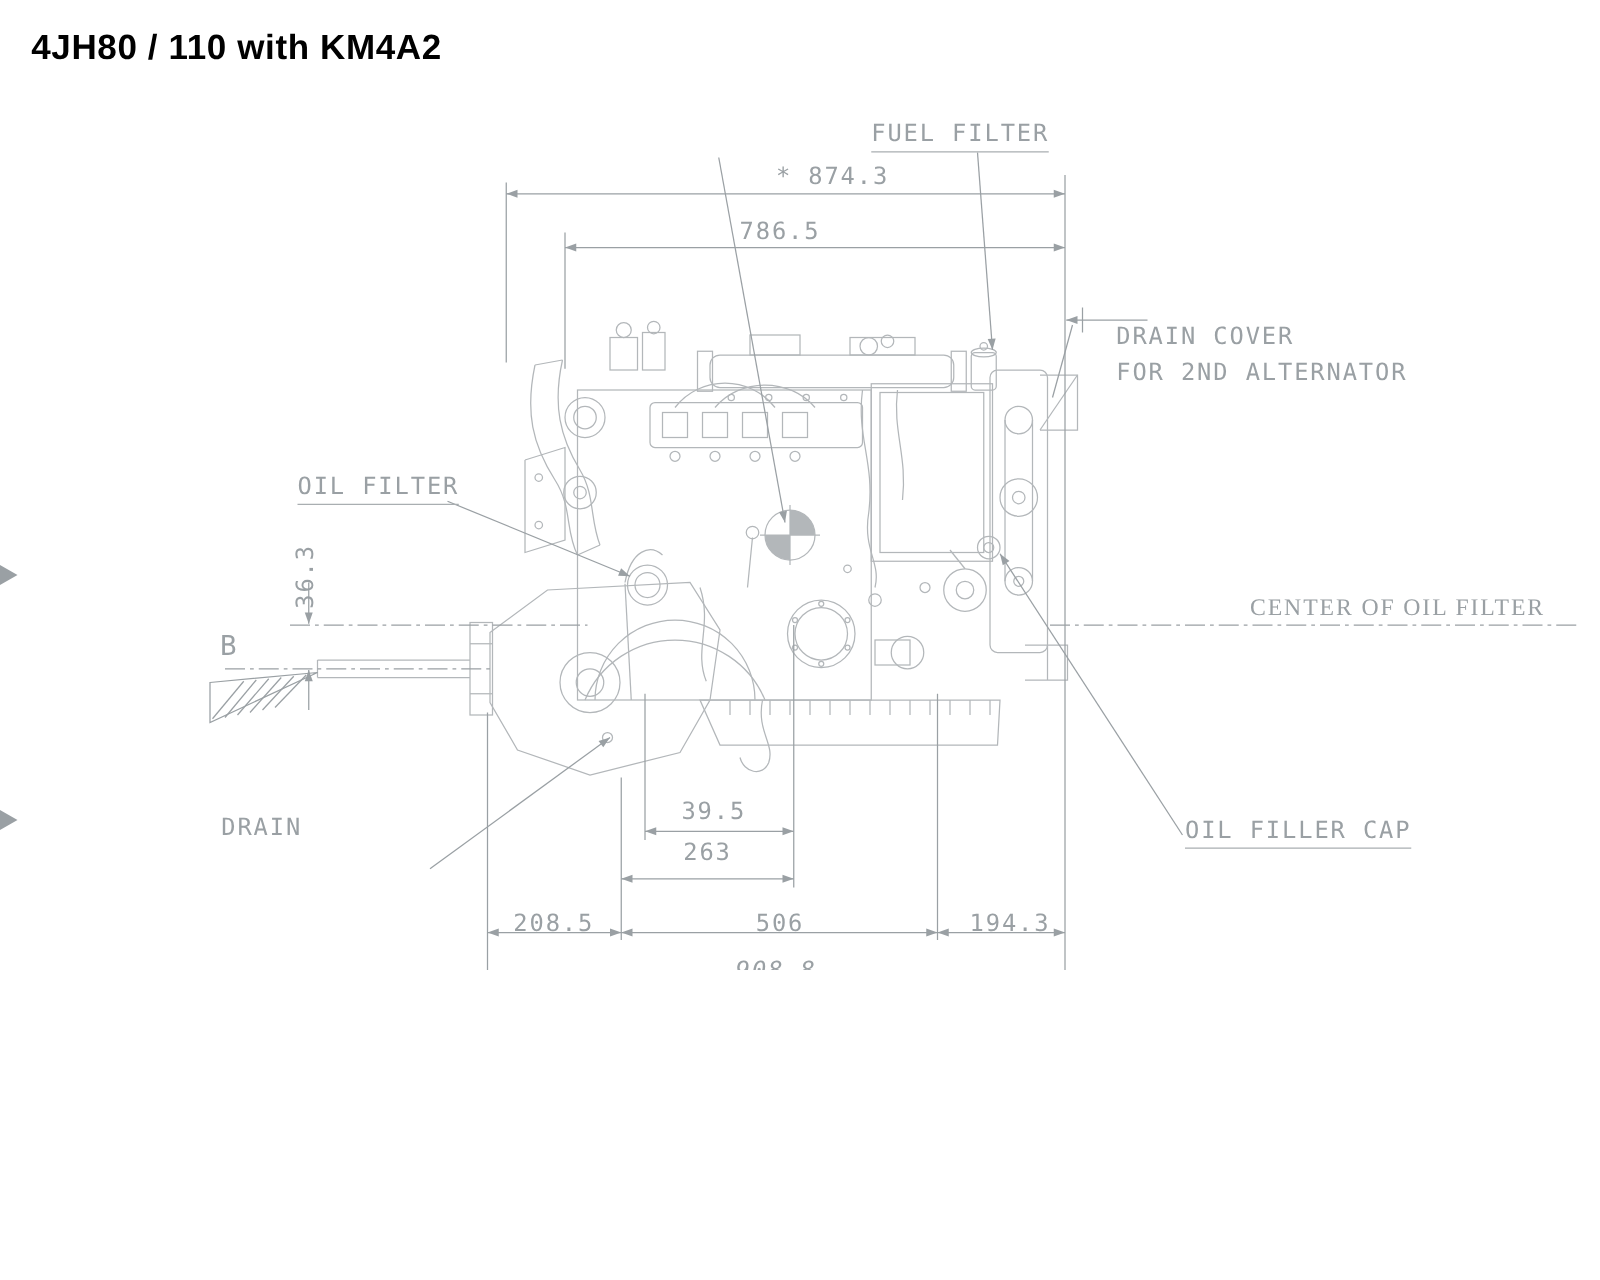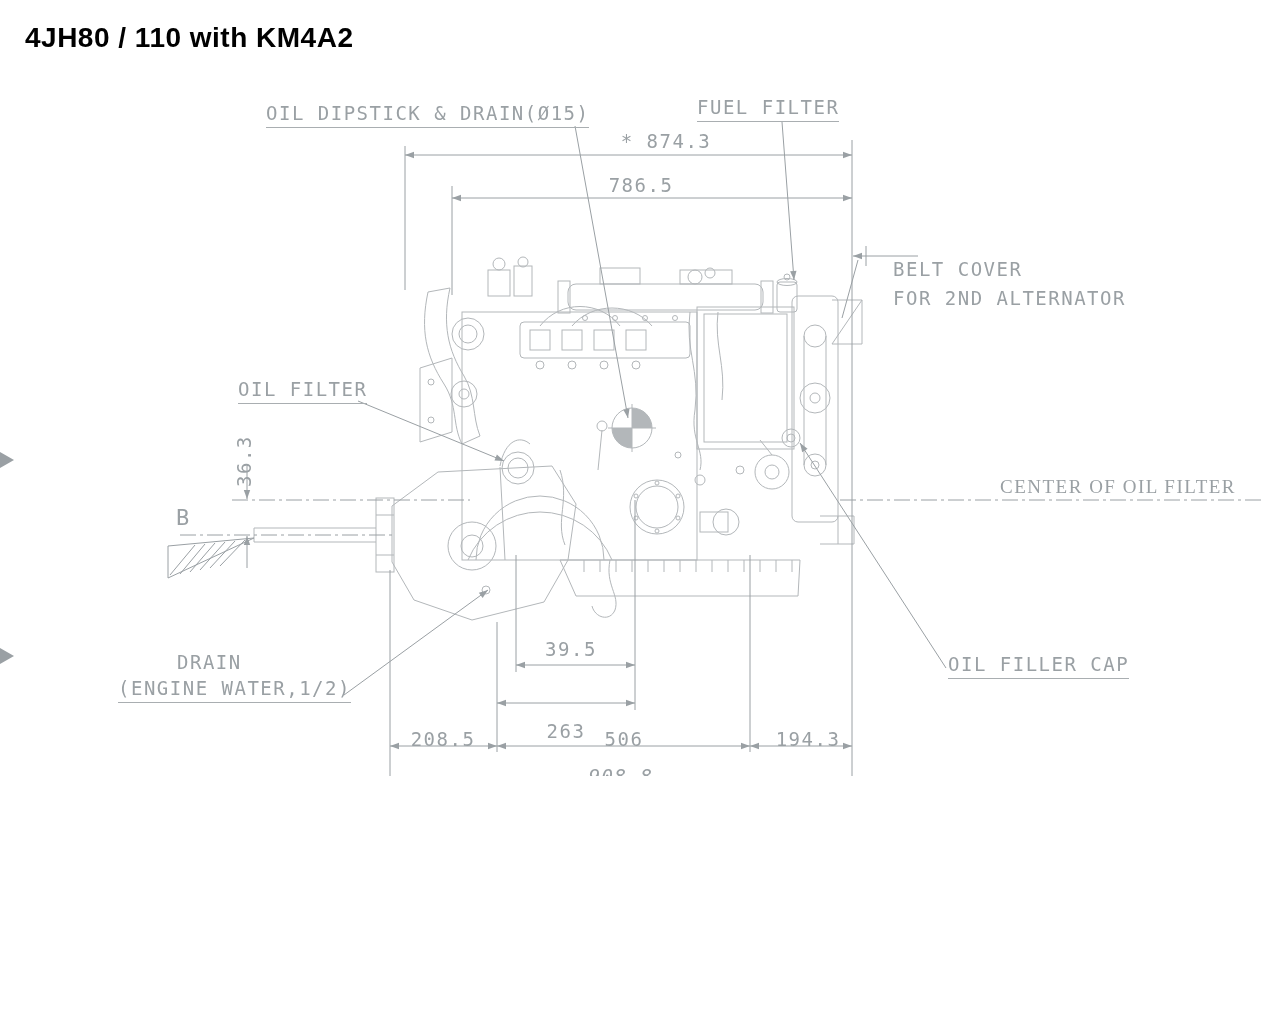--- a/index.html
+++ b/index.html
@@ -215,41 +215,39 @@
         <line x1="220" y1="566" x2="245" y2="540"></line>
     </g>
     <g fill="#9aa0a4" stroke="none">
       <polygon points="0,452 14,460 0,468"></polygon>
       <polygon points="0,648 14,656 0,664"></polygon>
     </g>
   </svg>
 
   <div class="page-title">4JH80 / 110 with KM4A2</div>
 
-  <div class="t u" style="left:266px;top:103px;">OIL DIPSTICK &amp; DRAIN(Ø15)</div>
   <div class="t u" style="left:697px;top:97px;">FUEL FILTER</div>
 
   <div class="t c" style="left:620px;top:131px;margin-left:46px;">* 874.3</div>
-  <div class="t c" style="left:641px;top:175px;">786.5</div>
+  <div class="t c" style="left:624px;top:175px;">786.5</div>
 
   <div class="t" style="left:893px;top:231px;"></div>
 
-  <div class="t" style="left:893px;top:259px;">BELT COVER</div>
+  <div class="t" style="left:893px;top:259px;">DRAIN COVER</div>
   <div class="t" style="left:893px;top:288px;">FOR 2ND ALTERNATOR</div>
 
   <div class="t u" style="left:238px;top:379px;">OIL FILTER</div>
   <div class="t vert" style="left:234px;top:487px;">36.3</div>
   <div class="t big" style="left:176px;top:506px;">B</div>
 
   <div class="t" style="left:1000px;top:477px;font-family:Liberation Serif, serif;">CENTER OF OIL FILTER</div>
   <div class="t u" style="left:948px;top:654px;">OIL FILLER CAP</div>
 
   <div class="t" style="left:133px;top:652px;margin-left:44px;">DRAIN</div>
-  <div class="t u" style="left:118px;top:678px;">(ENGINE WATER,1/2)</div>
 
   <div class="t c" style="left:571px;top:639px;text-align:right;">39.5</div>
-  <div class="t c" style="left:566px;top:721px;">263</div>
+  <div class="t c" style="left:566px;top:672px;">263</div>
   <div class="t c" style="left:443px;top:729px;">208.5</div>
   <div class="t c" style="left:624px;top:729px;">506</div>
   <div class="t c" style="left:808px;top:729px;">194.3</div>
   <div class="t c" style="left:621px;top:766px;font-style:italic;">908.8</div>
 
 </div>
 
 </body></html>

